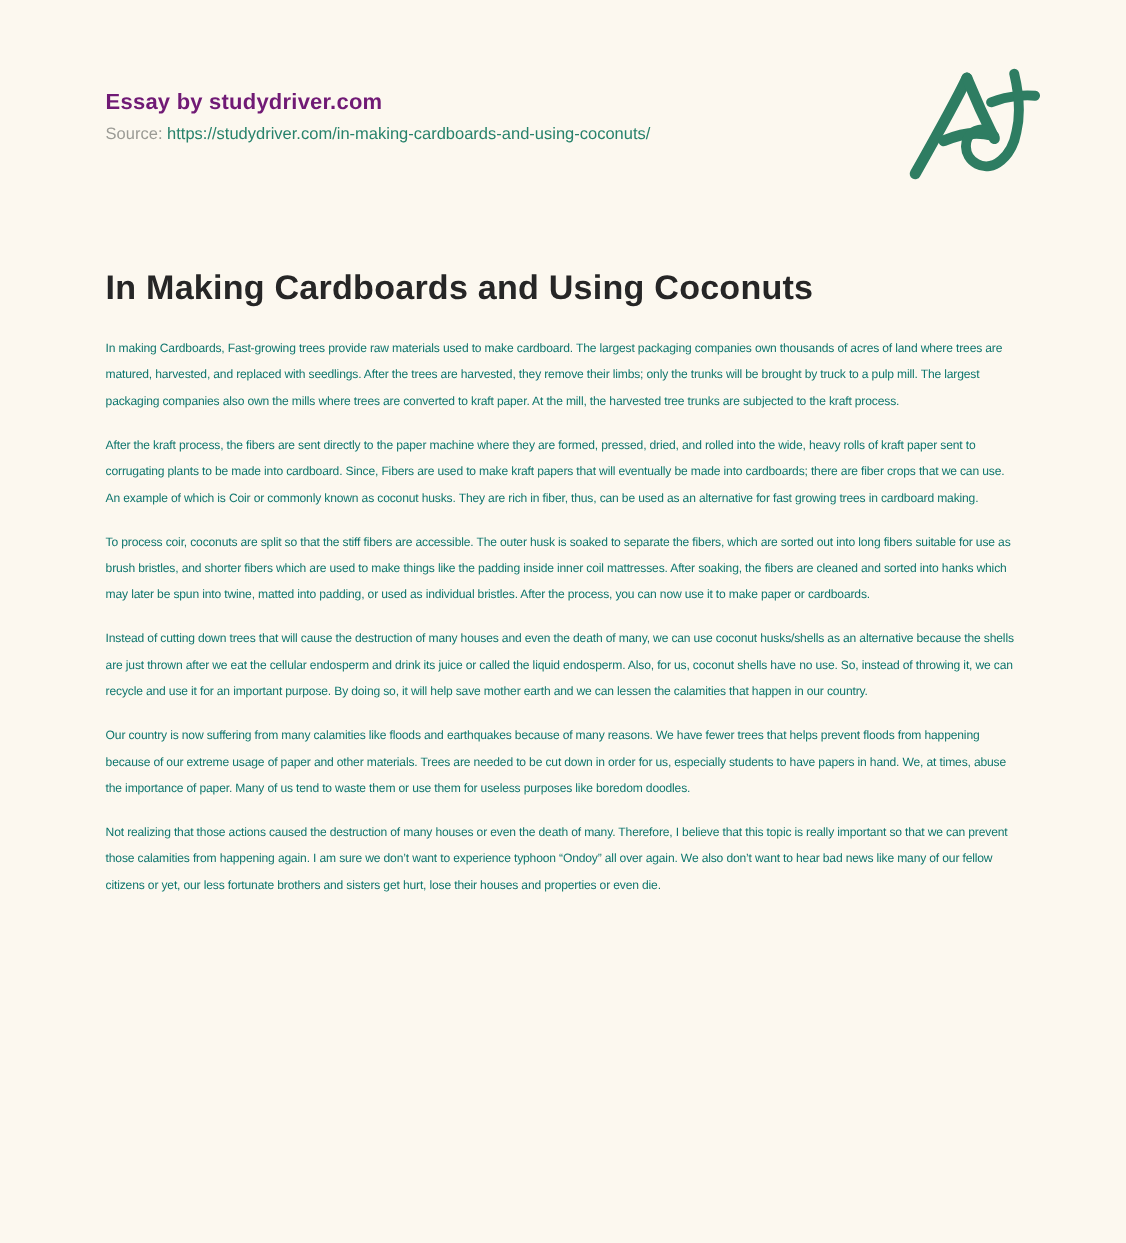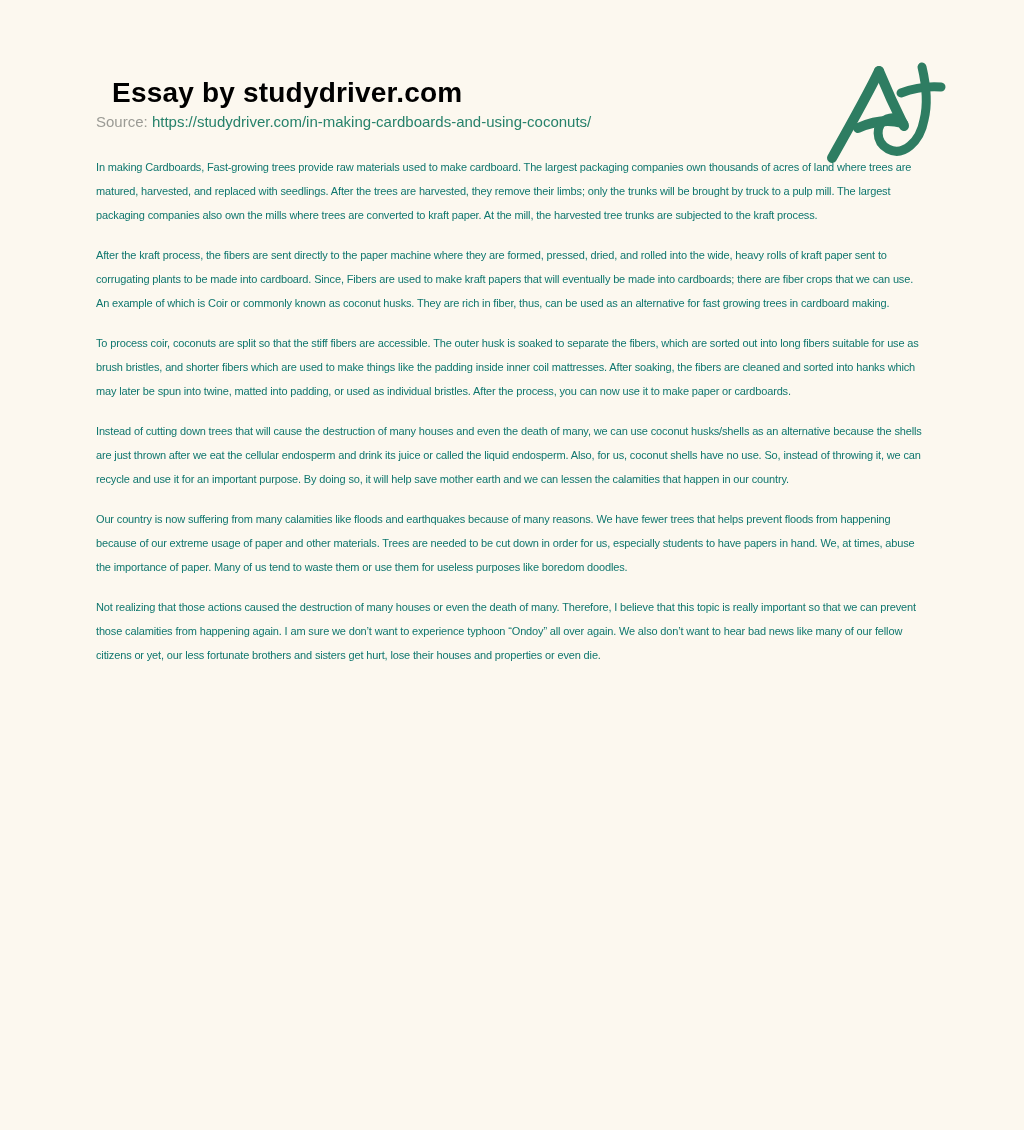--- a/index.html
+++ b/index.html
@@ -15,26 +15,25 @@
     width: 1024px;
     height: 1130px;
     background: #FCF8EF;
   }
   .content {
     position: relative;
     padding: 76px 96px 0 96px;
     width: 1024px;
   }
   .byline {
-    font-size: 28px;
+    font-size: 20px;
     line-height: 34px;
     font-weight: 700;
-    color: #000000;
+    color: #701a75;
     letter-spacing: 0.2px;
-    margin-left: 16px;
   }
   .source-line {
     font-size: 15px;
     line-height: 24px;
   }
   .source-label { color: #9B9B95; }
   .source-link {
     color: #27826B;
     text-decoration: none;
   }
@@ -79,20 +78,21 @@
 
   <div class="content">
 
     <div class="byline">Essay by studydriver.com</div>
 
     <div class="source-line">
       <span class="source-label">Source:</span>
       <a class="source-link" href="#" title="https://studydriver.com/in-making-cardboards-and-using-coconuts/">https://studydriver.com/in-making-cardboards-and-using-coconuts/</a>
     </div>
 
+    <h1 class="essay-title">In Making Cardboards and Using Coconuts</h1>
 
     <div class="essay-body">
       <p>In making Cardboards, Fast-growing trees provide raw materials used to make cardboard. The largest packaging companies own thousands of acres of land where trees are matured, harvested, and replaced with seedlings. After the trees are harvested, they remove their limbs; only the trunks will be brought by truck to a pulp mill. The largest packaging companies also own the mills where trees are converted to kraft paper. At the mill, the harvested tree trunks are subjected to the kraft process.</p>
       <p>After the kraft process, the fibers are sent directly to the paper machine where they are formed, pressed, dried, and rolled into the wide, heavy rolls of kraft paper sent to corrugating plants to be made into cardboard. Since, Fibers are used to make kraft papers that will eventually be made into cardboards; there are fiber crops that we can use. An example of which is Coir or commonly known as coconut husks. They are rich in fiber, thus, can be used as an alternative for fast growing trees in cardboard making.</p>
       <p>To process coir, coconuts are split so that the stiff fibers are accessible. The outer husk is soaked to separate the fibers, which are sorted out into long fibers suitable for use as brush bristles, and shorter fibers which are used to make things like the padding inside inner coil mattresses. After soaking, the fibers are cleaned and sorted into hanks which may later be spun into twine, matted into padding, or used as individual bristles. After the process, you can now use it to make paper or cardboards.</p>
       <p>Instead of cutting down trees that will cause the destruction of many houses and even the death of many, we can use coconut husks/shells as an alternative because the shells are just thrown after we eat the cellular endosperm and drink its juice or called the liquid endosperm. Also, for us, coconut shells have no use. So, instead of throwing it, we can recycle and use it for an important purpose. By doing so, it will help save mother earth and we can lessen the calamities that happen in our country.</p>
       <p>Our country is now suffering from many calamities like floods and earthquakes because of many reasons. We have fewer trees that helps prevent floods from happening because of our extreme usage of paper and other materials. Trees are needed to be cut down in order for us, especially students to have papers in hand. We, at times, abuse the importance of paper. Many of us tend to waste them or use them for useless purposes like boredom doodles.</p>
       <p>Not realizing that those actions caused the destruction of many houses or even the death of many. Therefore, I believe that this topic is really important so that we can prevent those calamities from happening again. I am sure we don’t want to experience typhoon “Ondoy” all over again. We also don’t want to hear bad news like many of our fellow citizens or yet, our less fortunate brothers and sisters get hurt, lose their houses and properties or even die.</p>
     </div>
 

